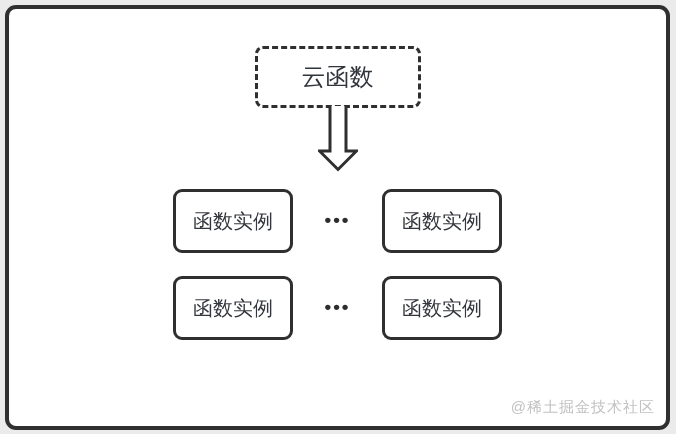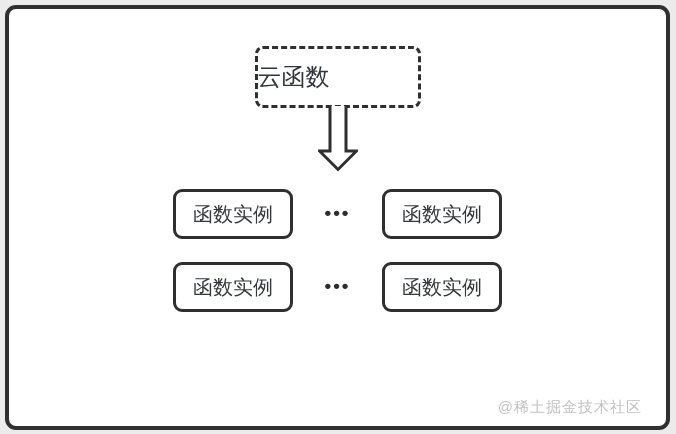--- a/index.html
+++ b/index.html
@@ -32,21 +32,21 @@
     line-height: 36px;
   }
   .dashed-box {
     margin-top: 37px;
     width: 166px;
     height: 62px;
     border: 3px dashed #2f2f2f;
     border-radius: 8px;
     display: flex;
     align-items: center;
-    justify-content: flex-start;
+    justify-content: center;
     background: #ffffff;
   }
   .dashed-box .label {
     font-size: 24px;
     color: #30343b;
   }
   .arrow-wrap {
     margin-top: -2px;
     line-height: 0;
   }
@@ -55,21 +55,21 @@
     display: flex;
     flex-direction: column;
     row-gap: 23px;
   }
   .row {
     display: flex;
     align-items: center;
   }
   .instance-box {
     width: 120px;
-    height: 50px;
+    height: 64px;
     border: 3px solid #2f2f2f;
     border-radius: 9px;
     background: #ffffff;
     display: flex;
     align-items: center;
     justify-content: center;
   }
   .instance-box .label {
     font-size: 20px;
     color: #33363c;
@@ -79,21 +79,21 @@
     text-align: center;
     font-size: 19px;
     font-weight: 700;
     color: #2d2d2d;
     letter-spacing: 2px;
     line-height: 1;
     padding-bottom: 4px;
   }
   .watermark {
     position: absolute;
-    right: 24px;
+    right: 11px;
     bottom: 9px;
     font-size: 15px;
     color: #c2c2c2;
     letter-spacing: 1px;
   }
 </style>
 </head>
 <body>
 
 <div class="stage">

